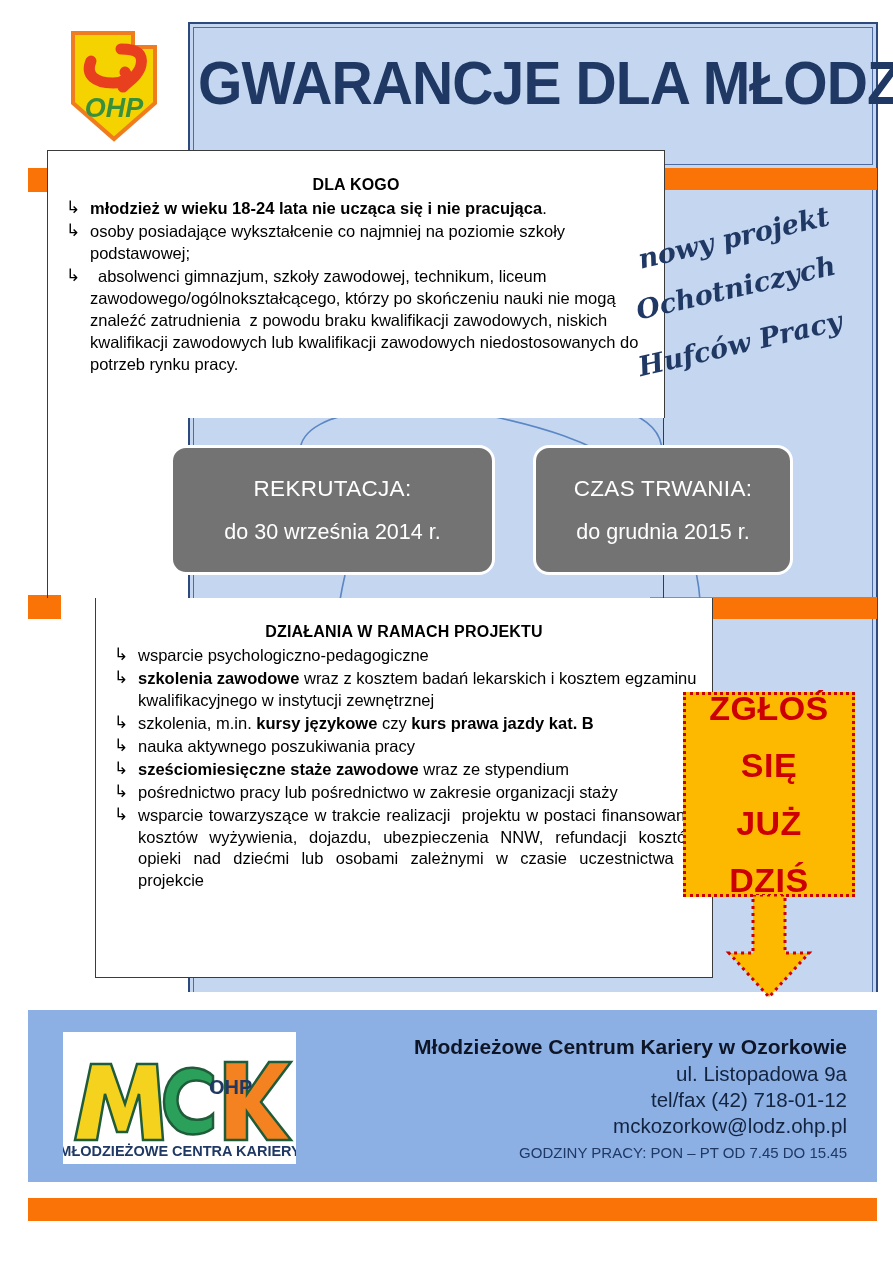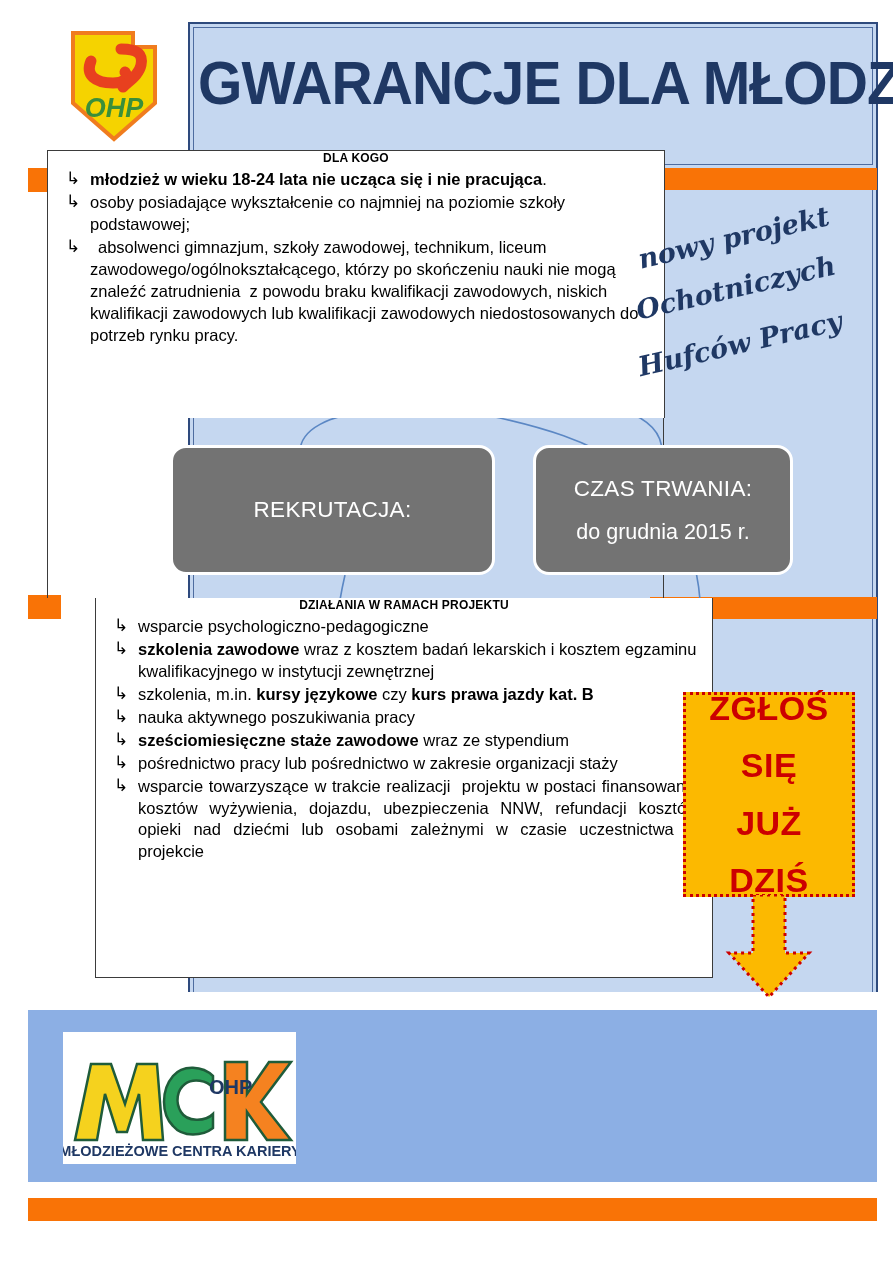--- a/index.html
+++ b/index.html
@@ -129,23 +129,23 @@
     left: 663px;
     top: 418px;
     width: 0;
     height: 180px;
     border-left: 1.5px solid #3b3b3b;
   }
 
   .section-heading {
     text-align: center;
     font-weight: 700;
-    font-size: 12px;
+    font-size: 16px;
     color: #000;
-    padding-top: 0;
+    padding-top: 25px;
     padding-bottom: 4px;
     letter-spacing: 0.2px;
   }
 
   ul.arrow-list {
     list-style: none;
     margin: 0;
     padding: 0 14px 0 14px;
   }
   ul.arrow-list > li {
@@ -332,20 +332,21 @@
       <li>osoby posiadające wykształcenie co najmniej na poziomie szkoły podstawowej;</li>
       <li><span class="b">absolwenci</span> gimnazjum, szkoły zawodowej, technikum, liceum zawodowego/ogólnokształcącego, którzy po skończeniu nauki nie mogą znaleźć zatrudnienia&nbsp; z powodu braku kwalifikacji zawodowych, niskich kwalifikacji zawodowych lub kwalifikacji zawodowych niedostosowanych do potrzeb rynku pracy.</li>
     </ul>
   </div>
 
   <div class="panel-connector-left"></div>
   <div class="panel-connector-right"></div>
 
   <div class="info-box" id="box-rekrutacja">
     <div class="line1">REKRUTACJA:</div>
+    <div class="line2">do 30 września 2014 r.</div>
   </div>
   <div class="info-box" id="box-czas">
     <div class="line1">CZAS TRWANIA:</div>
     <div class="line2">do grudnia 2015 r.</div>
   </div>
 
   <div class="white-panel" id="panel-dzialania">
     <div class="section-heading">DZIAŁANIA W RAMACH PROJEKTU</div>
     <ul class="arrow-list">
       <li>wsparcie psychologiczno-pedagogiczne</li>
@@ -375,15 +376,22 @@
   <div id="footer">
     <div id="mck-logo">
       <svg viewBox="0 0 233 132" width="233" height="132" aria-hidden="true">
         <path d="M12 108 L28 32 L48 32 L62 72 L74 32 L94 32 L100 108 L80 108 L76 62 L64 100 L54 100 L42 62 L34 108 Z" fill="#f5d21e" stroke="#1f5c3a" stroke-width="2.5"></path>
         <path d="M162 30 L184 30 L184 62 L206 30 L228 30 L198 70 L228 108 L204 108 L184 80 L184 108 L162 108 Z" fill="#f58220" stroke="#1f5c3a" stroke-width="2.5"></path>
         <path d="M150 44 C140 34 120 32 110 44 C98 58 98 82 110 94 C120 106 140 104 150 96 L150 82 C142 90 124 90 118 80 C112 70 114 58 122 52 C130 46 144 48 150 56 Z" fill="#2aa05a" stroke="#1f5c3a" stroke-width="2.5"></path>
         <text x="146" y="62" font-family="'Liberation Sans', sans-serif" font-size="20" font-weight="700" fill="#1f3864">OHP</text>
         <text x="117" y="124" text-anchor="middle" font-family="'Liberation Sans', sans-serif" font-size="14.5" font-weight="700" fill="#1f3864">MŁODZIEŻOWE CENTRA KARIERY</text>
       </svg>
     </div>
+    <div id="footer-text">
+      <div class="f-name">Młodzieżowe Centrum Kariery w Ozorkowie</div>
+      <div class="f-line">ul. Listopadowa 9a</div>
+      <div class="f-line">tel/fax (42) 718-01-12</div>
+      <div class="f-line">mckozorkow@lodz.ohp.pl</div>
+      <div class="f-hours">GODZINY PRACY: PON – PT OD 7.45 DO 15.45</div>
+    </div>
   </div>
 
 </div>
 
 </body></html>

